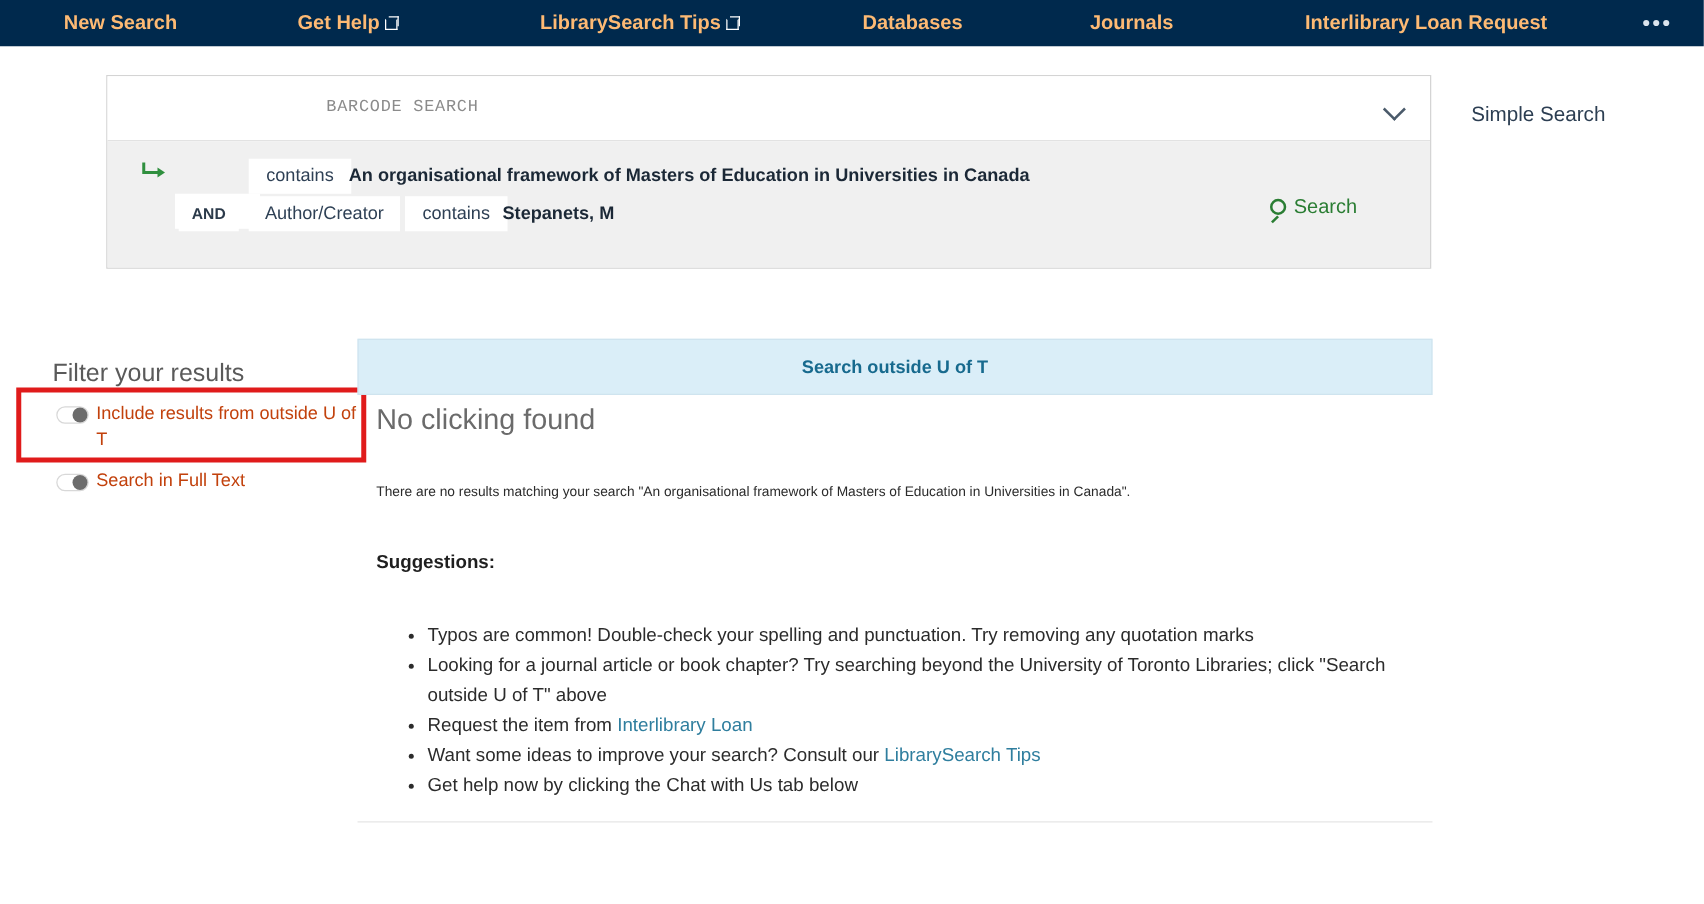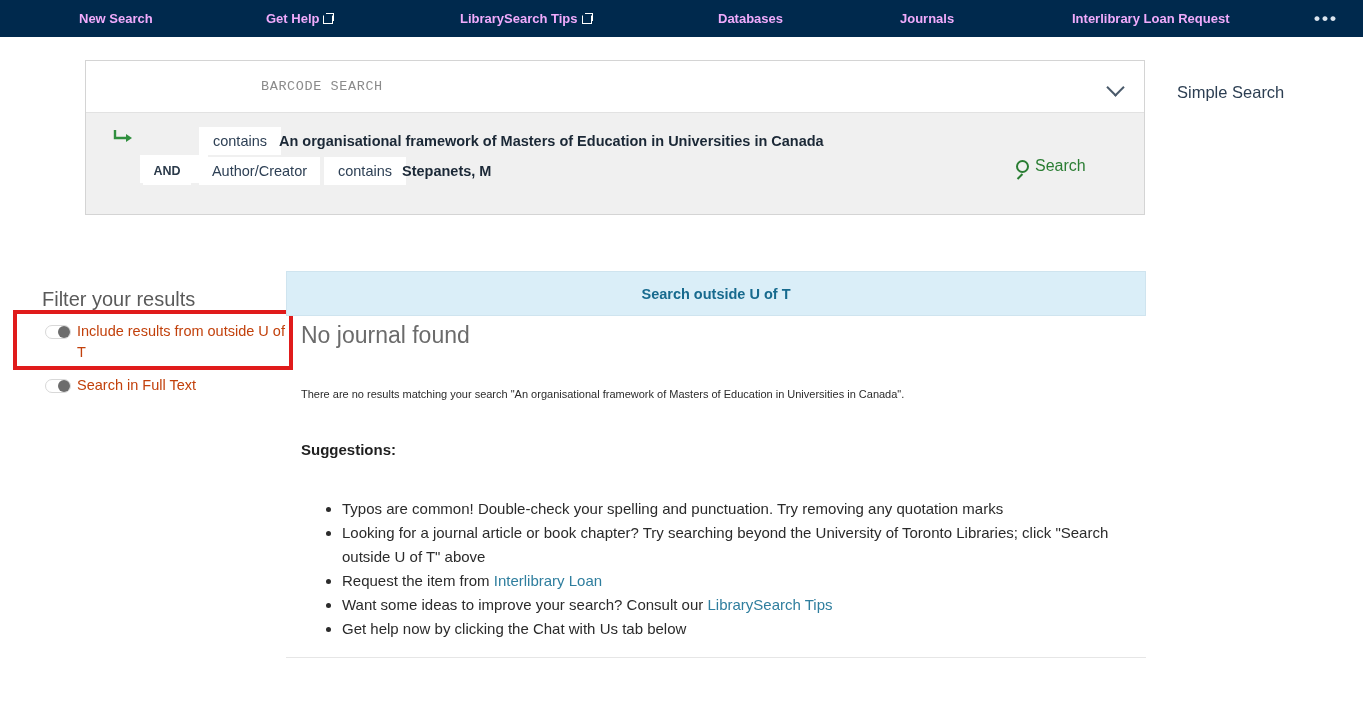--- a/index.html
+++ b/index.html
@@ -17,26 +17,25 @@
     left: 0; top: 0;
     width: 1363px; height: 37px;
     background: #00294d;
     color: #ffffff;
   }
   .topnav-item {
     position: absolute;
     top: 0;
     height: 37px;
     line-height: 37px;
-    font-size: 13px;
-    font-weight: bold;
-    color: #f0abfc;
-    white-space: nowrap;
-    cursor: pointer;
-    margin-left: 28px;
+    font-size: 16px;
+    font-weight: bold;
+    color: #fdba74;
+    white-space: nowrap;
+    cursor: pointer;
   }
   .ext-icon {
     display: inline-block;
     width: 11px; height: 11px;
     position: relative;
     margin-left: 4px;
     vertical-align: -1px;
   }
   .ext-icon::before {
     content: "";
@@ -334,21 +333,21 @@
 
 <div class="facet" style="left:45px; top:377px; width:245px;">
   <span class="toggle"></span>
   <span class="facet-label">Search in Full Text</span>
 </div>
 
 <div class="redbox"></div>
 
 <div class="outside-banner">Search outside U of T</div>
 
-<div class="no-records">No journal found</div>
+<div class="no-records">No clicking found</div>
 
 <div class="para">There are no results matching your search "An organisational framework of Masters of Education in Universities in Canada".</div>
 
 <div class="suggestions-head">Suggestions:</div>
 
 <ul class="sugg-list">
   <li><span>Typos are common! Double-check your spelling and punctuation. Try removing any quotation marks</span></li>
   <li><span>Looking for a journal article or book chapter? Try searching beyond the University of Toronto Libraries; click "Search outside U of T" above</span></li>
   <li><span>Request the item from </span><span class="link">Interlibrary Loan</span></li>
   <li><span>Want some ideas to improve your search? Consult our </span><span class="link">LibrarySearch Tips</span></li>

